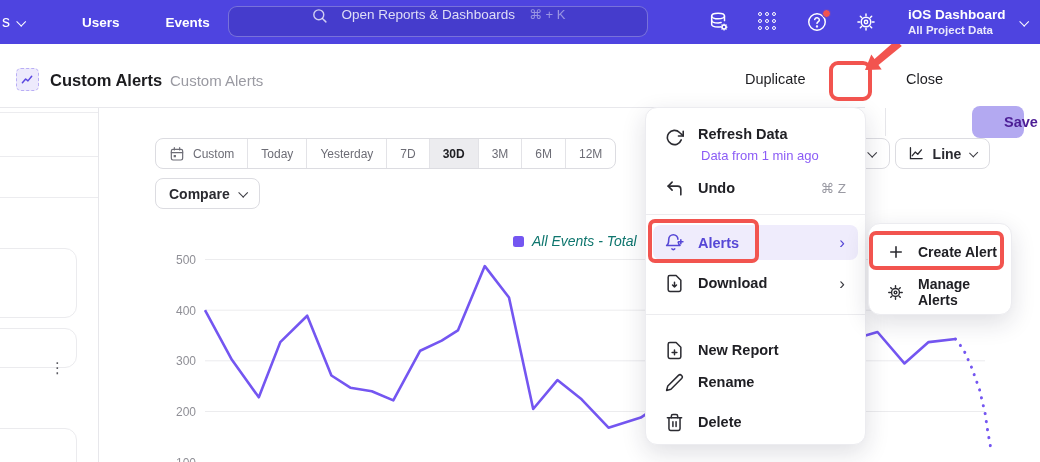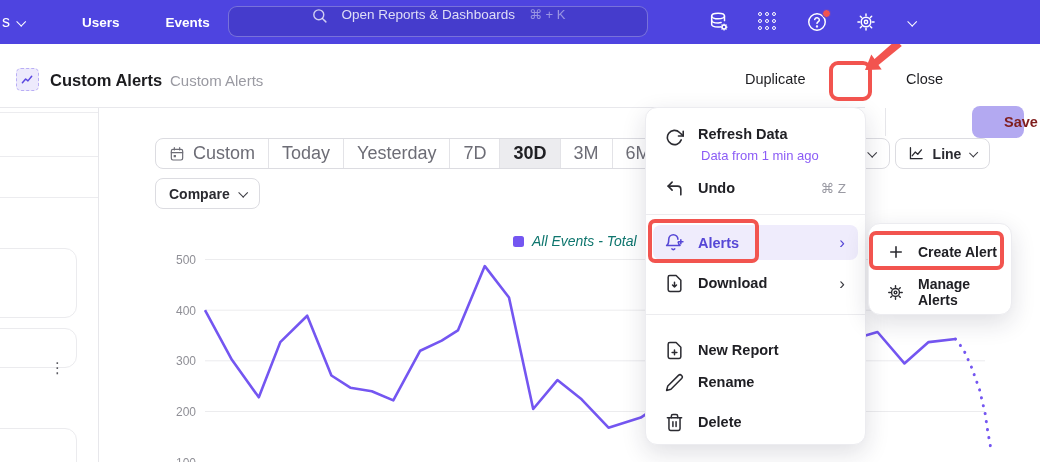--- a/index.html
+++ b/index.html
@@ -30,31 +30,31 @@
   .report-ico { position:absolute; left:16px; top:24px; width:23px; height:23px; background:#EDEAFC; border:1px dashed #b9aef5; border-radius:5px; display:flex; align-items:center; justify-content:center; color:#5a47e0; }
   .page-title { position:absolute; left:50px; top:27px; font-size:16.5px; font-weight:700; color:#1c1c1f; }
   .breadcrumb { position:absolute; left:170px; top:28px; font-size:15px; color:#9a9aa2; }
   .avatar { position:absolute; left:651px; top:63px; width:31px; height:31px; border-radius:50%; background:#F4695E; color:#fff; font-size:12px; font-weight:700; display:flex; align-items:center; justify-content:center; cursor:pointer; }
   .link-btn { position:absolute; left:702px; top:68px; width:22px; height:22px; color:#26262b; cursor:pointer; }
   .dup-btn { position:absolute; left:745px; top:27px; font-size:14.5px; font-weight:500; color:#1d1d21; cursor:pointer; }
   .more-btn { position:absolute; left:836px; top:68px; width:28px; height:27px; background:#E9E6FB; border-radius:6px; display:flex; align-items:center; justify-content:center; gap:2.5px; cursor:pointer; }
   .more-btn i { width:3.2px; height:3.2px; border-radius:50%; background:#4F43D8; }
   .hdr-divider { position:absolute; left:885px; top:64px; width:1px; height:28px; background:#e6e6ea; }
   .close-btn { position:absolute; left:906px; top:27px; font-size:14.5px; font-weight:500; color:#1d1d21; cursor:pointer; }
-  .save-btn { position:absolute; left:972px; top:62px; width:52px; height:32px; background:#B3A9F1; border:none; border-radius:8px; color:#7f1d1d; font-size:14.5px; font-weight:600; font-family:inherit; cursor:pointer;padding-left:32px; }
+  .save-btn { position:absolute; left:972px; top:62px; width:52px; height:32px; background:#B3A9F1; border:none; border-radius:8px; color:#4c1d95; font-size:14.5px; font-weight:600; font-family:inherit; cursor:pointer;padding-left:32px; }
 
   
   .sidebar { position:absolute; left:0; top:108px; width:99px; height:354px; background:#fff; border-right:1px solid #e7e7eb; z-index:6; }
   .sb-line { position:absolute; left:0; width:98px; height:1px; background:#ececef; }
   .sb-card { position:absolute; left:-24px; width:101px; border:1px solid #ebebee; border-radius:12px; background:#fff; }
   .kebab { position:absolute; left:50px; top:256px; font-size:15px; line-height:7px; color:#5c5c63; letter-spacing:0; cursor:pointer; }
 
   
   .seg { position:absolute; left:155px; top:138px; height:31px; display:flex; border:1px solid #dcdce1; border-radius:8px; background:#fff; z-index:5; overflow:hidden; }
-  .seg-item { display:flex; align-items:center; gap:8px; padding:0 13px; font-size:18px; color:#6d6d76; border-right:1px solid #e3e3e7; cursor:pointer; white-space:nowrap; }
+  .seg-item { display:flex; align-items:center; gap:8px; padding:0 13px; font-size:12px; color:#6d6d76; border-right:1px solid #e3e3e7; cursor:pointer; white-space:nowrap; }
   .seg-item:last-child { border-right:none; }
   .seg-item.selected { background:#ececef; color:#202024; font-weight:700; }
   .btn-pill { position:absolute; height:31px; border:1px solid #dcdce1; border-radius:8px; background:#fff; display:flex; align-items:center; gap:9px; padding:0 13px; font-size:14px; font-weight:600; color:#2a2a30; cursor:pointer; }
   .compare { left:155px; top:178px; z-index:5; }
   .stub-dd { left:800px; top:138px; width:90px; justify-content:flex-end; padding-right:14px; z-index:4; color:#3a3a40; }
   .linetype { left:895px; top:138px; width:95px; z-index:5; }
   .btn-pill .chev { border-color:#3a3a40; }
 
   
   #chart-svg { position:absolute; left:0; top:0; width:1040px; height:462px; z-index:2; pointer-events:none; }
@@ -251,20 +251,24 @@
     <div class="tb-icon">
       <svg width="22" height="22" viewBox="0 0 24 24" fill="none" stroke="#fff" stroke-width="1.6" stroke-linecap="round">
         <circle cx="12" cy="12" r="5.2"></circle>
           <circle cx="12" cy="12" r="1.8"></circle>
         <path d="M12 3.2v2M12 18.8v2M3.2 12h2M18.8 12h2M5.8 5.8l1.4 1.4M16.8 16.8l1.4 1.4M18.2 5.8l-1.4 1.4M7.2 16.8l-1.4 1.4"></path>
       </svg>
     </div>
   </div>
 
   <div class="project">
+    <div>
+      <div class="pn">iOS Dashboard</div>
+      <div class="ps">All Project Data</div>
+    </div>
     <span class="chev" style="border-color:#fff"></span>
   </div>
 </div>
 
 <div class="menu">
 
   <div class="menu-item" style="top:10px;height:48px;align-items:flex-start;padding-top:8px">
     <span class="mi-ico" style="margin-top:1px">
       <svg width="19" height="19" viewBox="0 0 24 24" fill="none" stroke="currentColor" stroke-width="2" stroke-linecap="round" stroke-linejoin="round">
         <polyline points="23 4 23 10 17 10"></polyline>

